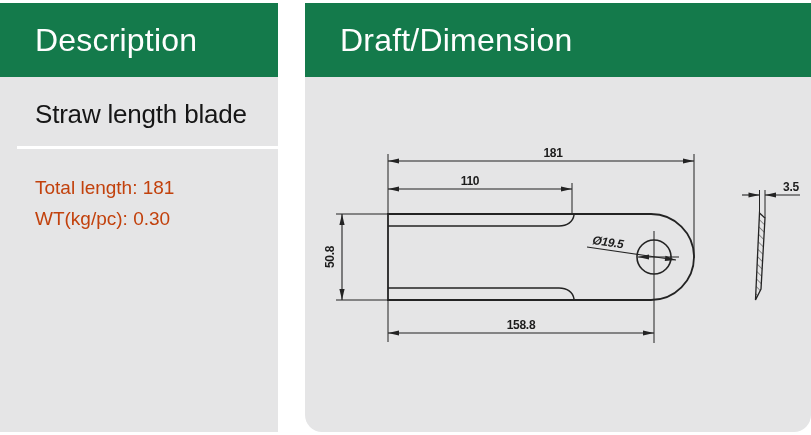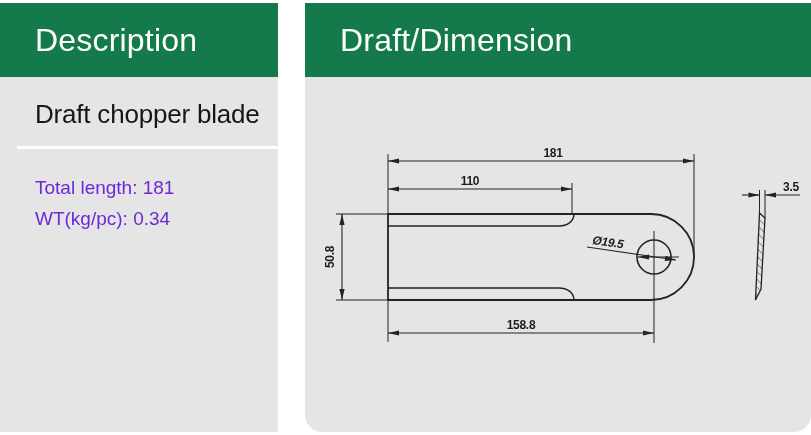--- a/index.html
+++ b/index.html
@@ -29,44 +29,44 @@
     position:absolute;left:35px;top:96px;
     font-size:26px;color:#161616;
     letter-spacing:-0.2px;white-space:nowrap;
   }
   .title-divider{
     position:absolute;left:17px;top:143px;
     width:268px;height:3px;background:#ffffff;
   }
   .spec-list{
     position:absolute;left:35px;top:169px;
-    font-size:19px;line-height:31px;color:#6d28d9;
+    font-size:19px;line-height:31px;color:#c2410c;
   }
   .spec-line{white-space:nowrap;}
   #drawing-svg{position:absolute;left:0;top:74px;}
   .dim-text{
     font-family:"Liberation Sans", sans-serif;
     font-size:12px;font-weight:bold;fill:#1c1c1c;
     letter-spacing:-0.3px;
   }
 </style>
 </head>
 <body>
 
 <div id="page">
 
   <div class="panel" id="panel-description">
     <div class="panel-header">
       <span>Description</span>
     </div>
-    <div class="product-title">Draft chopper blade</div>
+    <div class="product-title">Straw length blade</div>
     <div class="title-divider"></div>
     <div class="spec-list">
       <div class="spec-line">Total length: 181</div>
-      <div class="spec-line">WT(kg/pc): 0.34</div>
+      <div class="spec-line">WT(kg/pc): 0.30</div>
     </div>
   </div>
 
   <div class="panel" id="panel-draft">
     <div class="panel-header">
       <span>Draft/Dimension</span>
     </div>
 
     <svg id="drawing-svg" width="506" height="355" viewBox="0 0 506 355">
       <defs>

